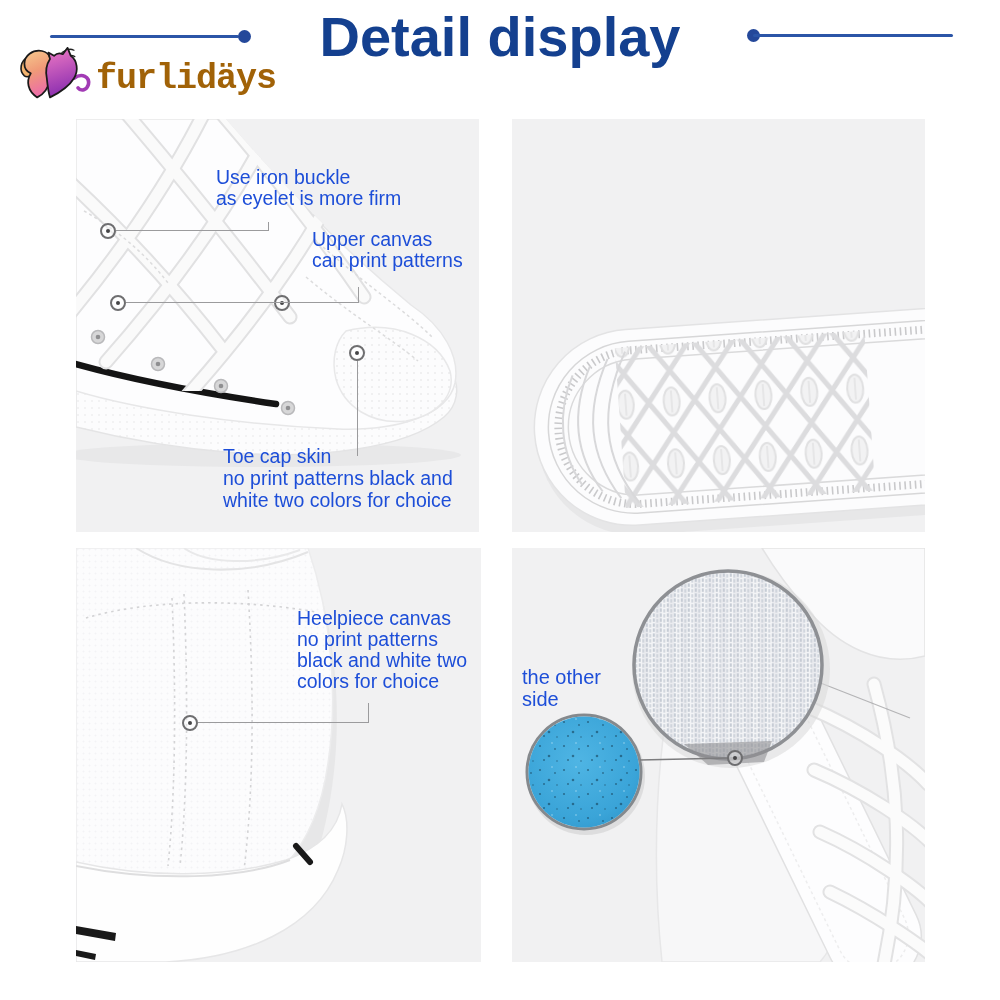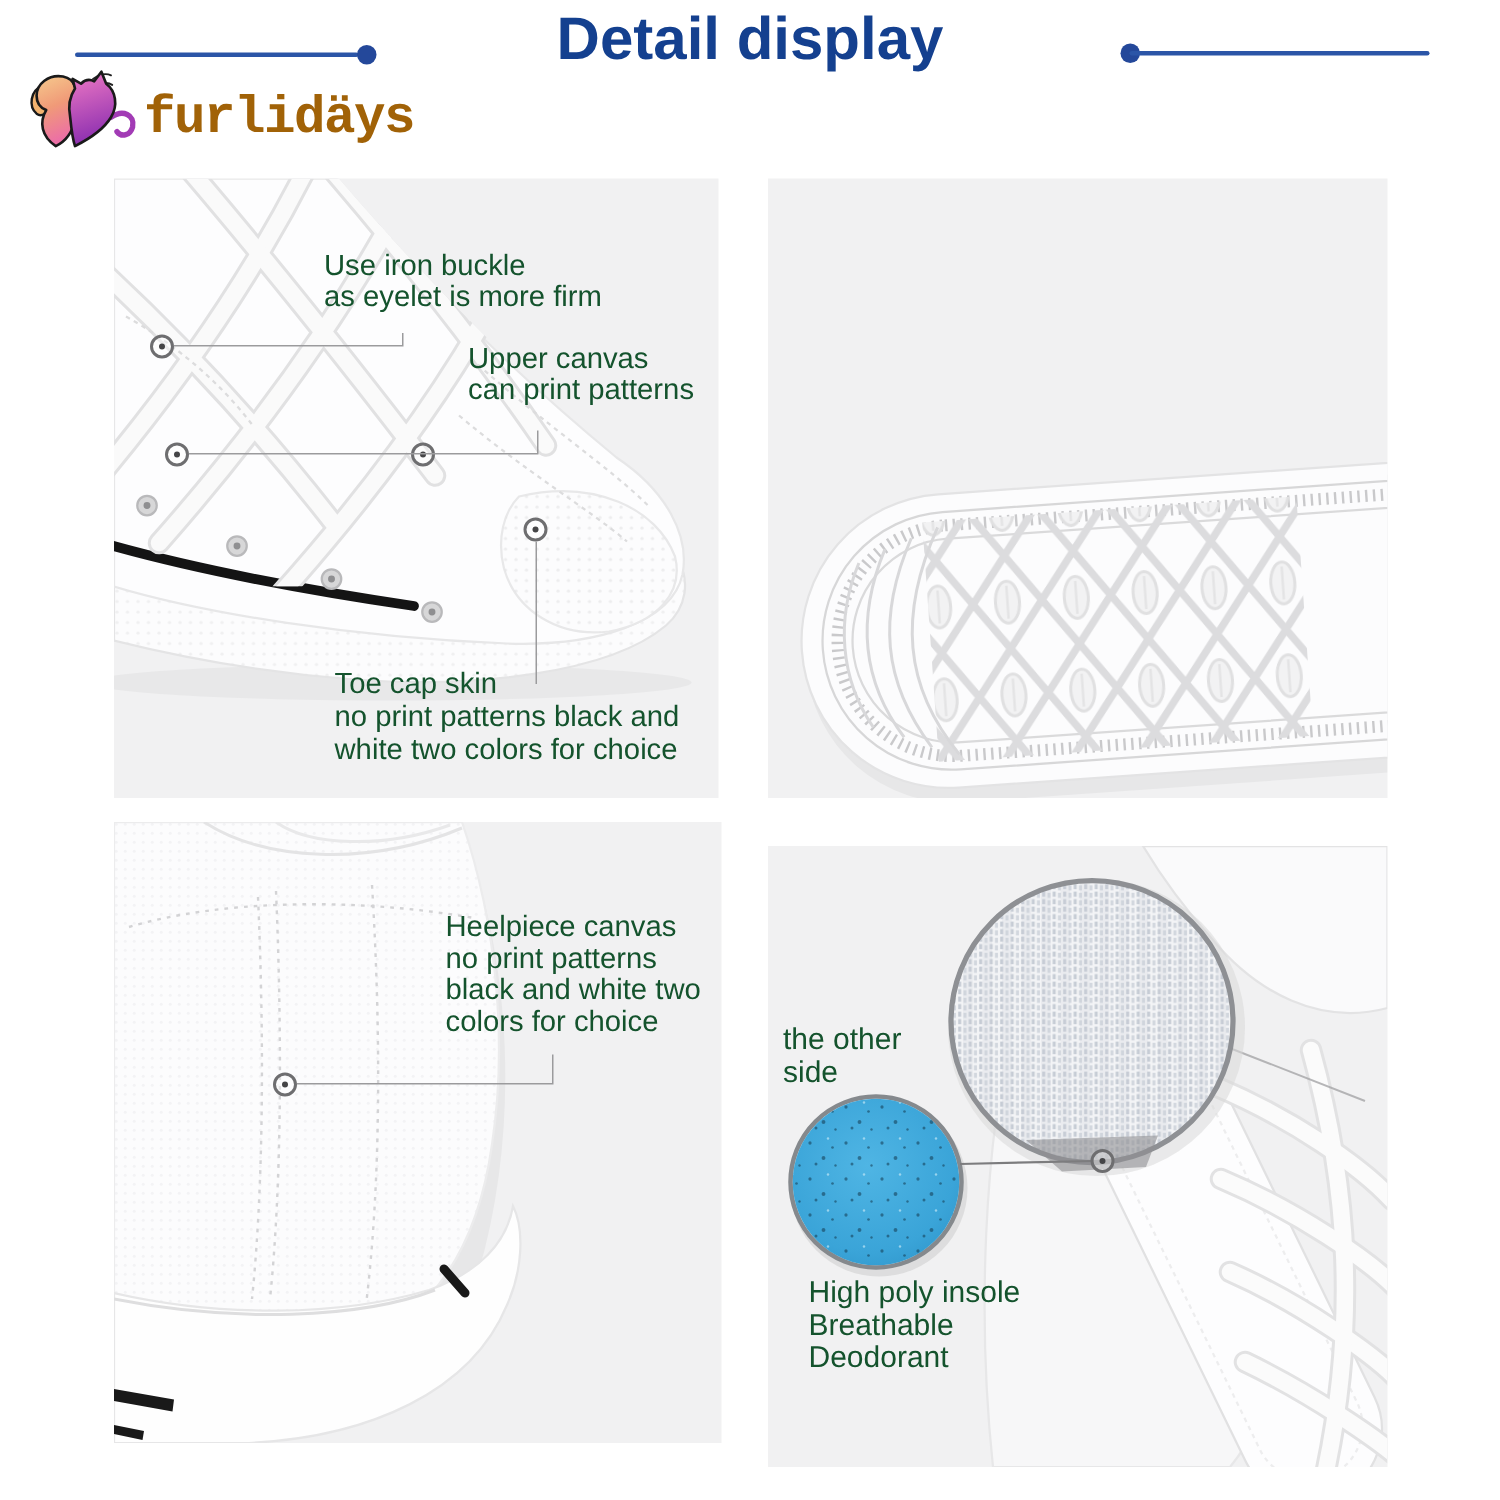--- a/index.html
+++ b/index.html
@@ -1,30 +1,30 @@
 <!DOCTYPE html>
 <html><head>
 <meta charset="utf-8">
 <style>
   html,body{margin:0;padding:0;background:#ffffff;}
   body{width:1000px;height:1000px;position:relative;overflow:hidden;
        font-family:"Liberation Sans", sans-serif;}
   .abs{position:absolute;}
   
   .title{left:0;top:4px;width:1000px;text-align:center;
-         font-size:40px;font-weight:bold;color:#14408f;letter-spacing:0px;}
+         font-size:56px;font-weight:bold;color:#14408f;letter-spacing:0px;}
   .deco-line{height:3px;background:#2b55a7;border-radius:2px;}
   .deco-dot{width:13px;height:13px;border-radius:50%;background:#24489a;}
   .brand-text{font-family:"Liberation Mono","DejaVu Sans Mono",monospace;
               font-weight:bold;font-size:35px;letter-spacing:-1px;color:#a16207;line-height:1;}
   
   .panel{background:#f1f1f2;overflow:hidden;}
   .panel svg.art{position:absolute;left:0;top:0;}
   
-  .ann{position:absolute;color:#14532d;font-size:19.5px;line-height:21px;
+  .ann{position:absolute;color:#1d4ed8;font-size:19.5px;line-height:21px;
        white-space:pre-line;}
   .ln{position:absolute;background:#9b9b9d;}
   .marker{position:absolute;width:12px;height:12px;border:2px solid #6e6e70;
           border-radius:50%;background:rgba(255,255,255,.35);}
   .marker::after{content:"";position:absolute;left:50%;top:50%;width:4px;height:4px;
           margin:-2px 0 0 -2px;border-radius:50%;background:#454547;}
 </style>
 </head>
 <body>
 
@@ -200,21 +200,21 @@
 
   <div class="ann" style="left:221px;top:60px;">Heelpiece canvas
 no print patterns
 black and white two
 colors for choice</div>
   <span class="marker" style="left:106px;top:167px;"></span>
   <div class="ln" style="left:122px;top:174px;width:170px;height:1.3px;"></div>
   <div class="ln" style="left:291.5px;top:155px;width:1.3px;height:20px;"></div>
 </div>
 
-<div class="abs panel" style="left:512px;top:548px;width:413px;height:414px;margin-top:16px;">
+<div class="abs panel" style="left:512px;top:548px;width:413px;height:414px;">
   <svg class="art" width="413" height="414" viewBox="0 0 413 414">
     <defs>
       <pattern id="weave" width="7" height="5" patternUnits="userSpaceOnUse">
         <rect width="7" height="5" fill="#f3f4f6"></rect>
         <rect x="0.8" y="0.4" width="2" height="3.4" fill="#c6ccd5"></rect>
         <rect x="4.3" y="1.2" width="2" height="3.4" fill="#d2d7de"></rect>
       </pattern>
       <pattern id="cols" width="13" height="13" patternUnits="userSpaceOnUse">
         <rect width="6.5" height="13" fill="rgba(199,205,214,0.22)"></rect>
       </pattern>
@@ -273,17 +273,14 @@
       <circle cx="74" cy="228" r="59" fill="#c9c9ca" opacity="0.5"></circle>
       <circle cx="72" cy="224" r="57" fill="none" stroke="#85898d" stroke-width="3"></circle>
       <circle cx="72" cy="224" r="55.5" fill="url(#blueGrad)"></circle>
       <circle cx="72" cy="224" r="55.5" fill="url(#speck)"></circle>
     </g>
     <path d="M128,212 L217,210" stroke="#7c7c7e" stroke-width="1.5"></path>
   </svg>
 
   <div class="ann" style="left:10px;top:118px;font-size:20px;line-height:22px;">the other
 side</div>
-  <div class="ann" style="left:27px;top:288px;font-size:20px;line-height:21.5px;">High poly insole
-Breathable
-Deodorant</div>
   <span class="marker" style="left:215px;top:202px;"></span>
 </div>
 
 </body></html>

